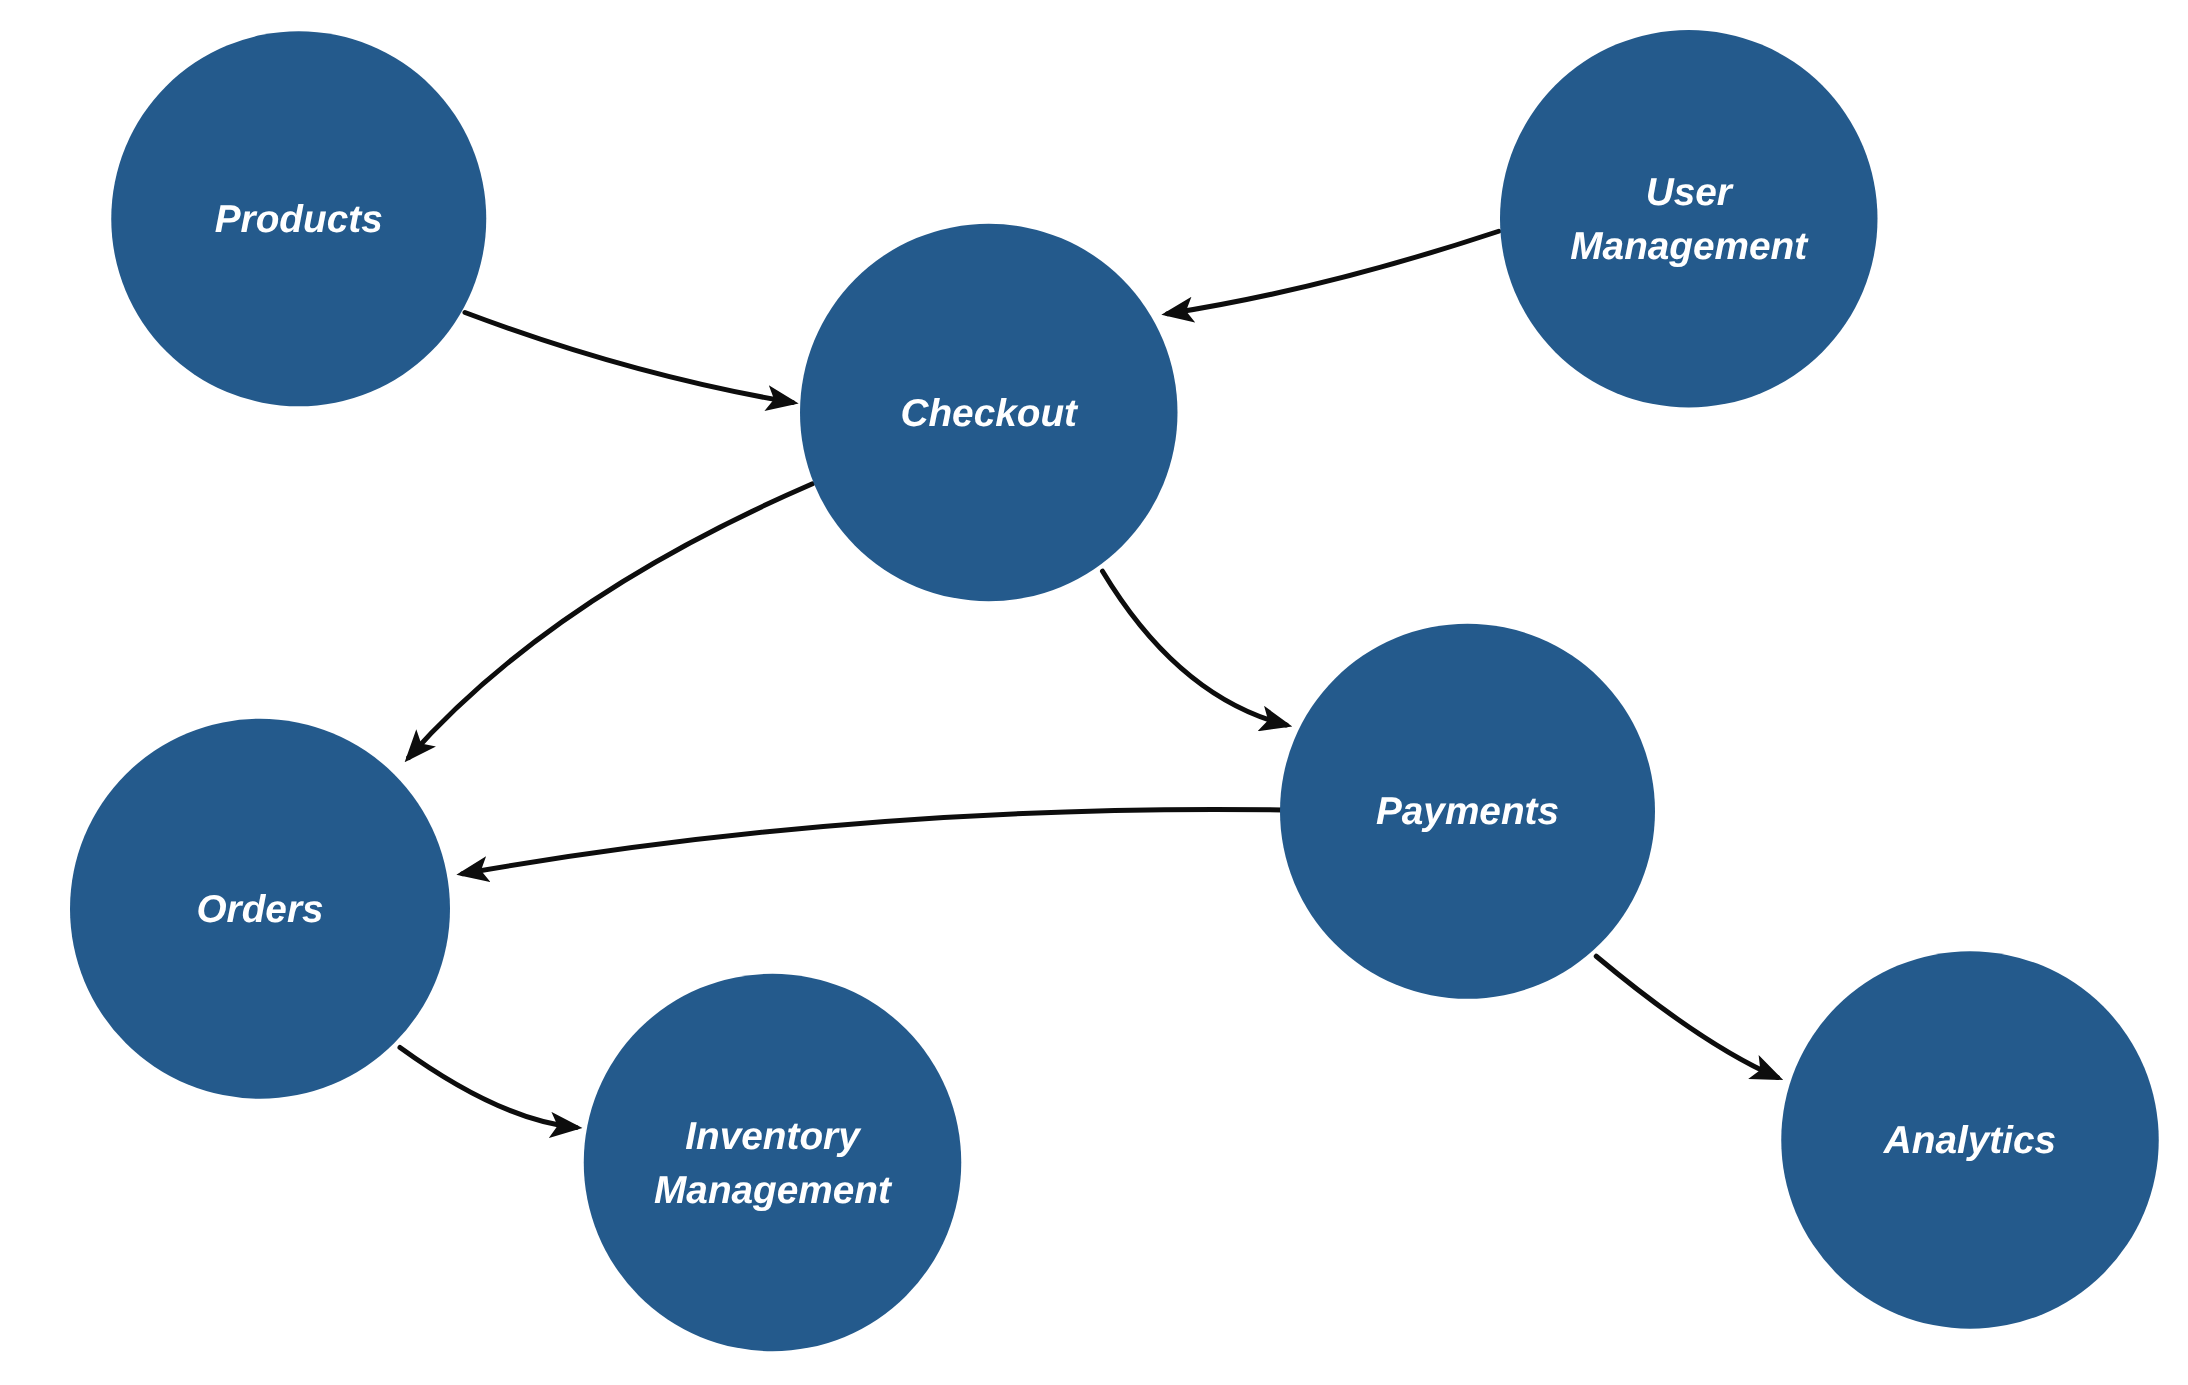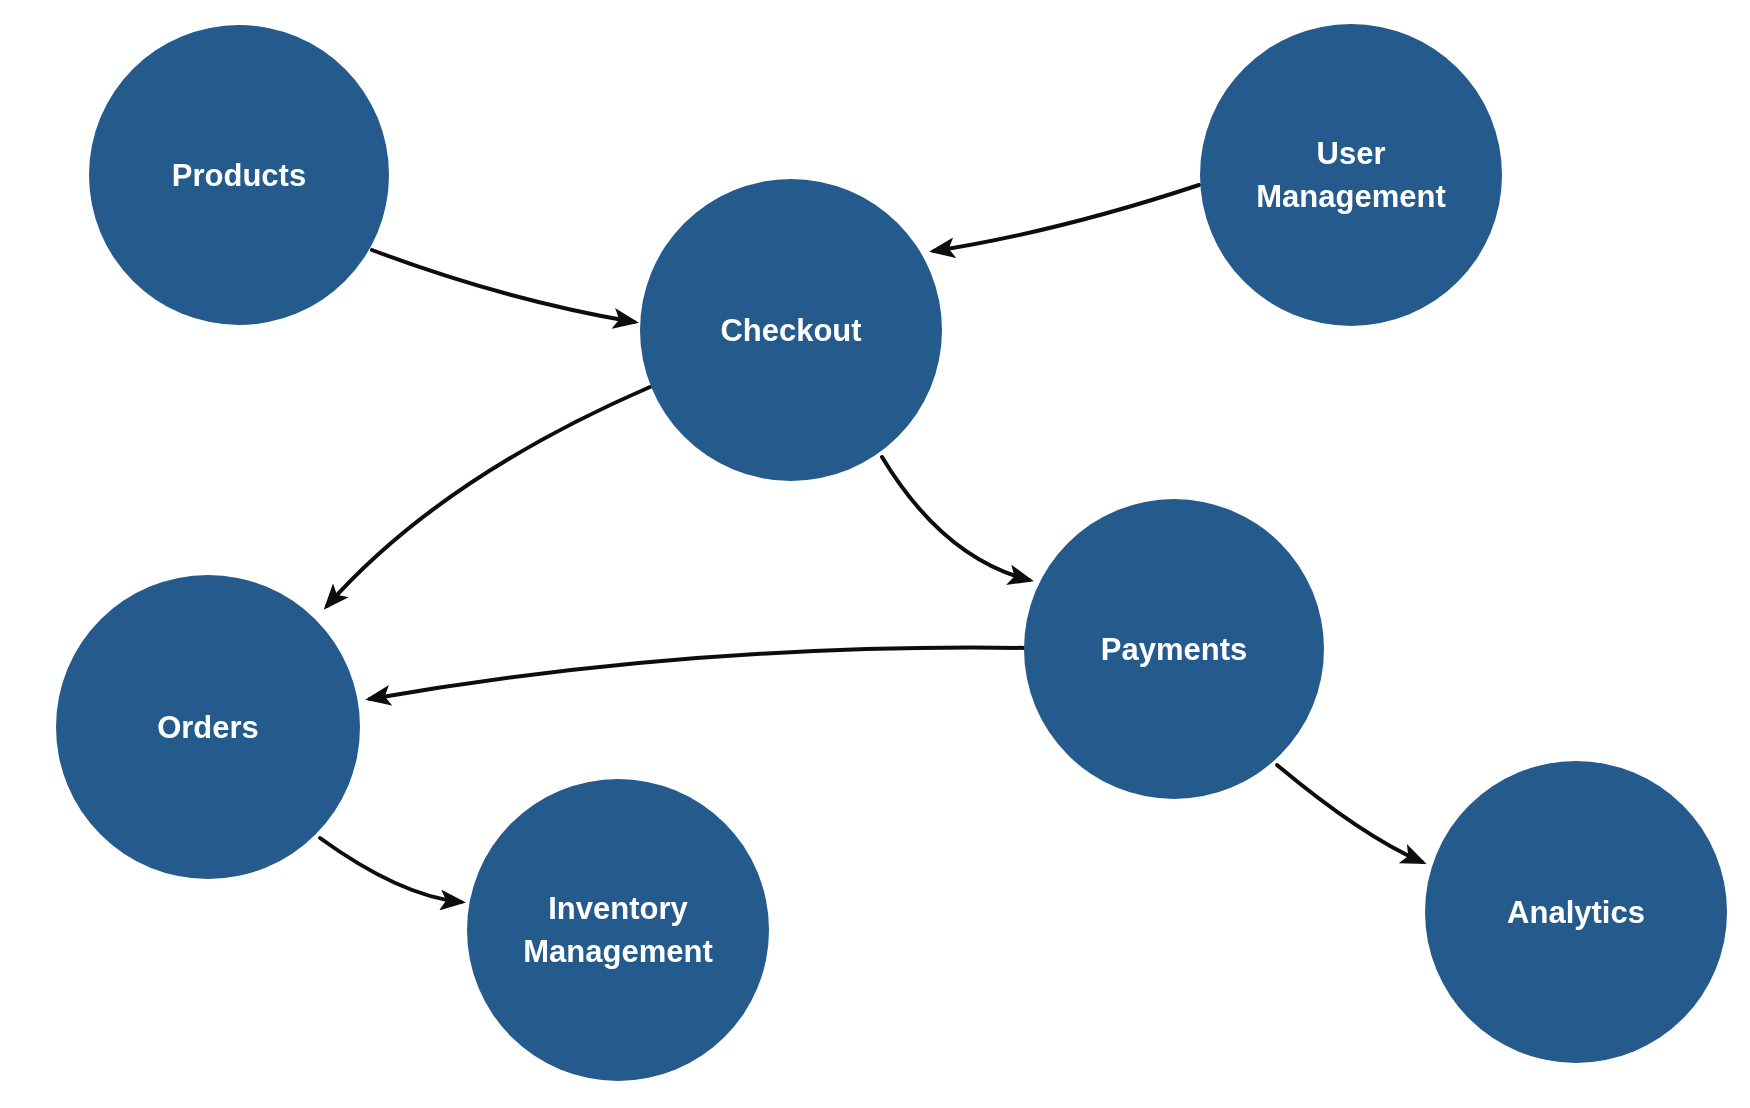--- a/index.html
+++ b/index.html
@@ -9,20 +9,21 @@
     width: 1750px;
     height: 1108px;
     overflow: hidden;
     font-family: "Liberation Sans", sans-serif;
   }
   .canvas {
     position: relative;
     width: 1750px;
     height: 1108px;
     background: #ffffff;
+    font-style: italic;
   }
   svg {
     display: block;
   }
   .edge-path {
     fill: none;
     stroke-linecap: round;
   }
   .node-circle {
     stroke: none;

